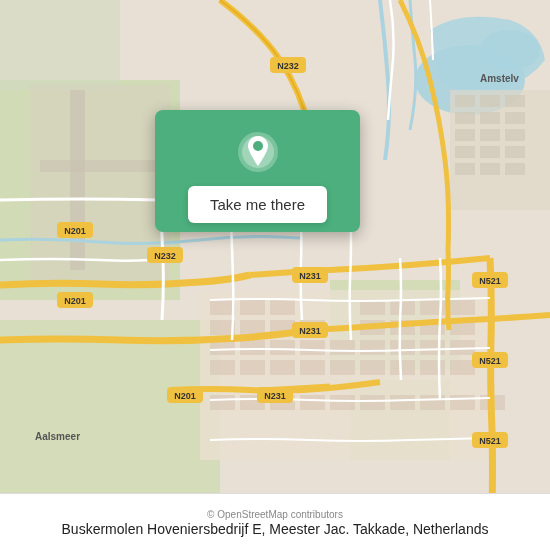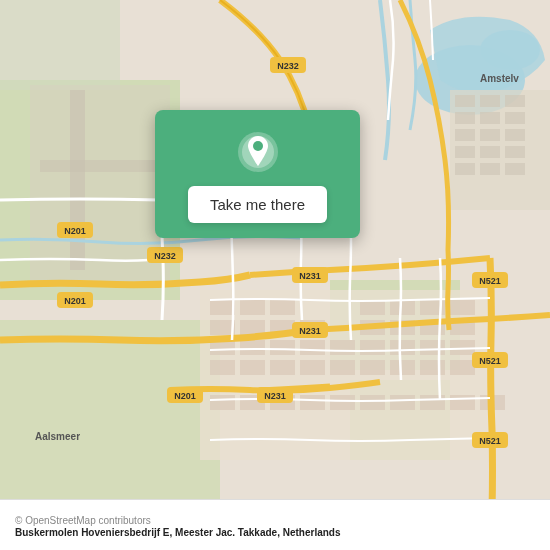--- a/index.html
+++ b/index.html
@@ -27,21 +27,21 @@
     }
 
     
     #location-card {
       position: absolute;
       top: 110px;
       left: 155px;
       width: 205px;
       background: #4caf7d;
       border-radius: 8px;
-      padding: 20px 15px 15px 15px;
+      padding: 20px 15px 9px 15px;
       display: flex;
       flex-direction: column;
       align-items: center;
       box-shadow: 0 4px 15px rgba(0,0,0,0.3);
     }
 
     #pin-icon {
       width: 44px;
       height: 44px;
       margin-bottom: 12px;
@@ -65,29 +65,30 @@
       position: absolute;
       bottom: 0;
       left: 0;
       width: 100%;
       background: white;
       padding: 12px 15px 10px 15px;
       border-top: 1px solid #ddd;
       display: flex;
       align-items: flex-end;
       justify-content: space-between;
+      text-align: center;
     }
 
     #location-text {
       flex: 1;
     }
 
     #location-name {
-      font-size: 10px;
-      font-weight: 700;
+      font-size: 14px;
+      font-weight: 400;
       color: #222;
       line-height: 1.4;
     }
 
     #copyright-text {
       font-size: 10px;
       color: #888;
       margin-top: 3px;
     }
 

